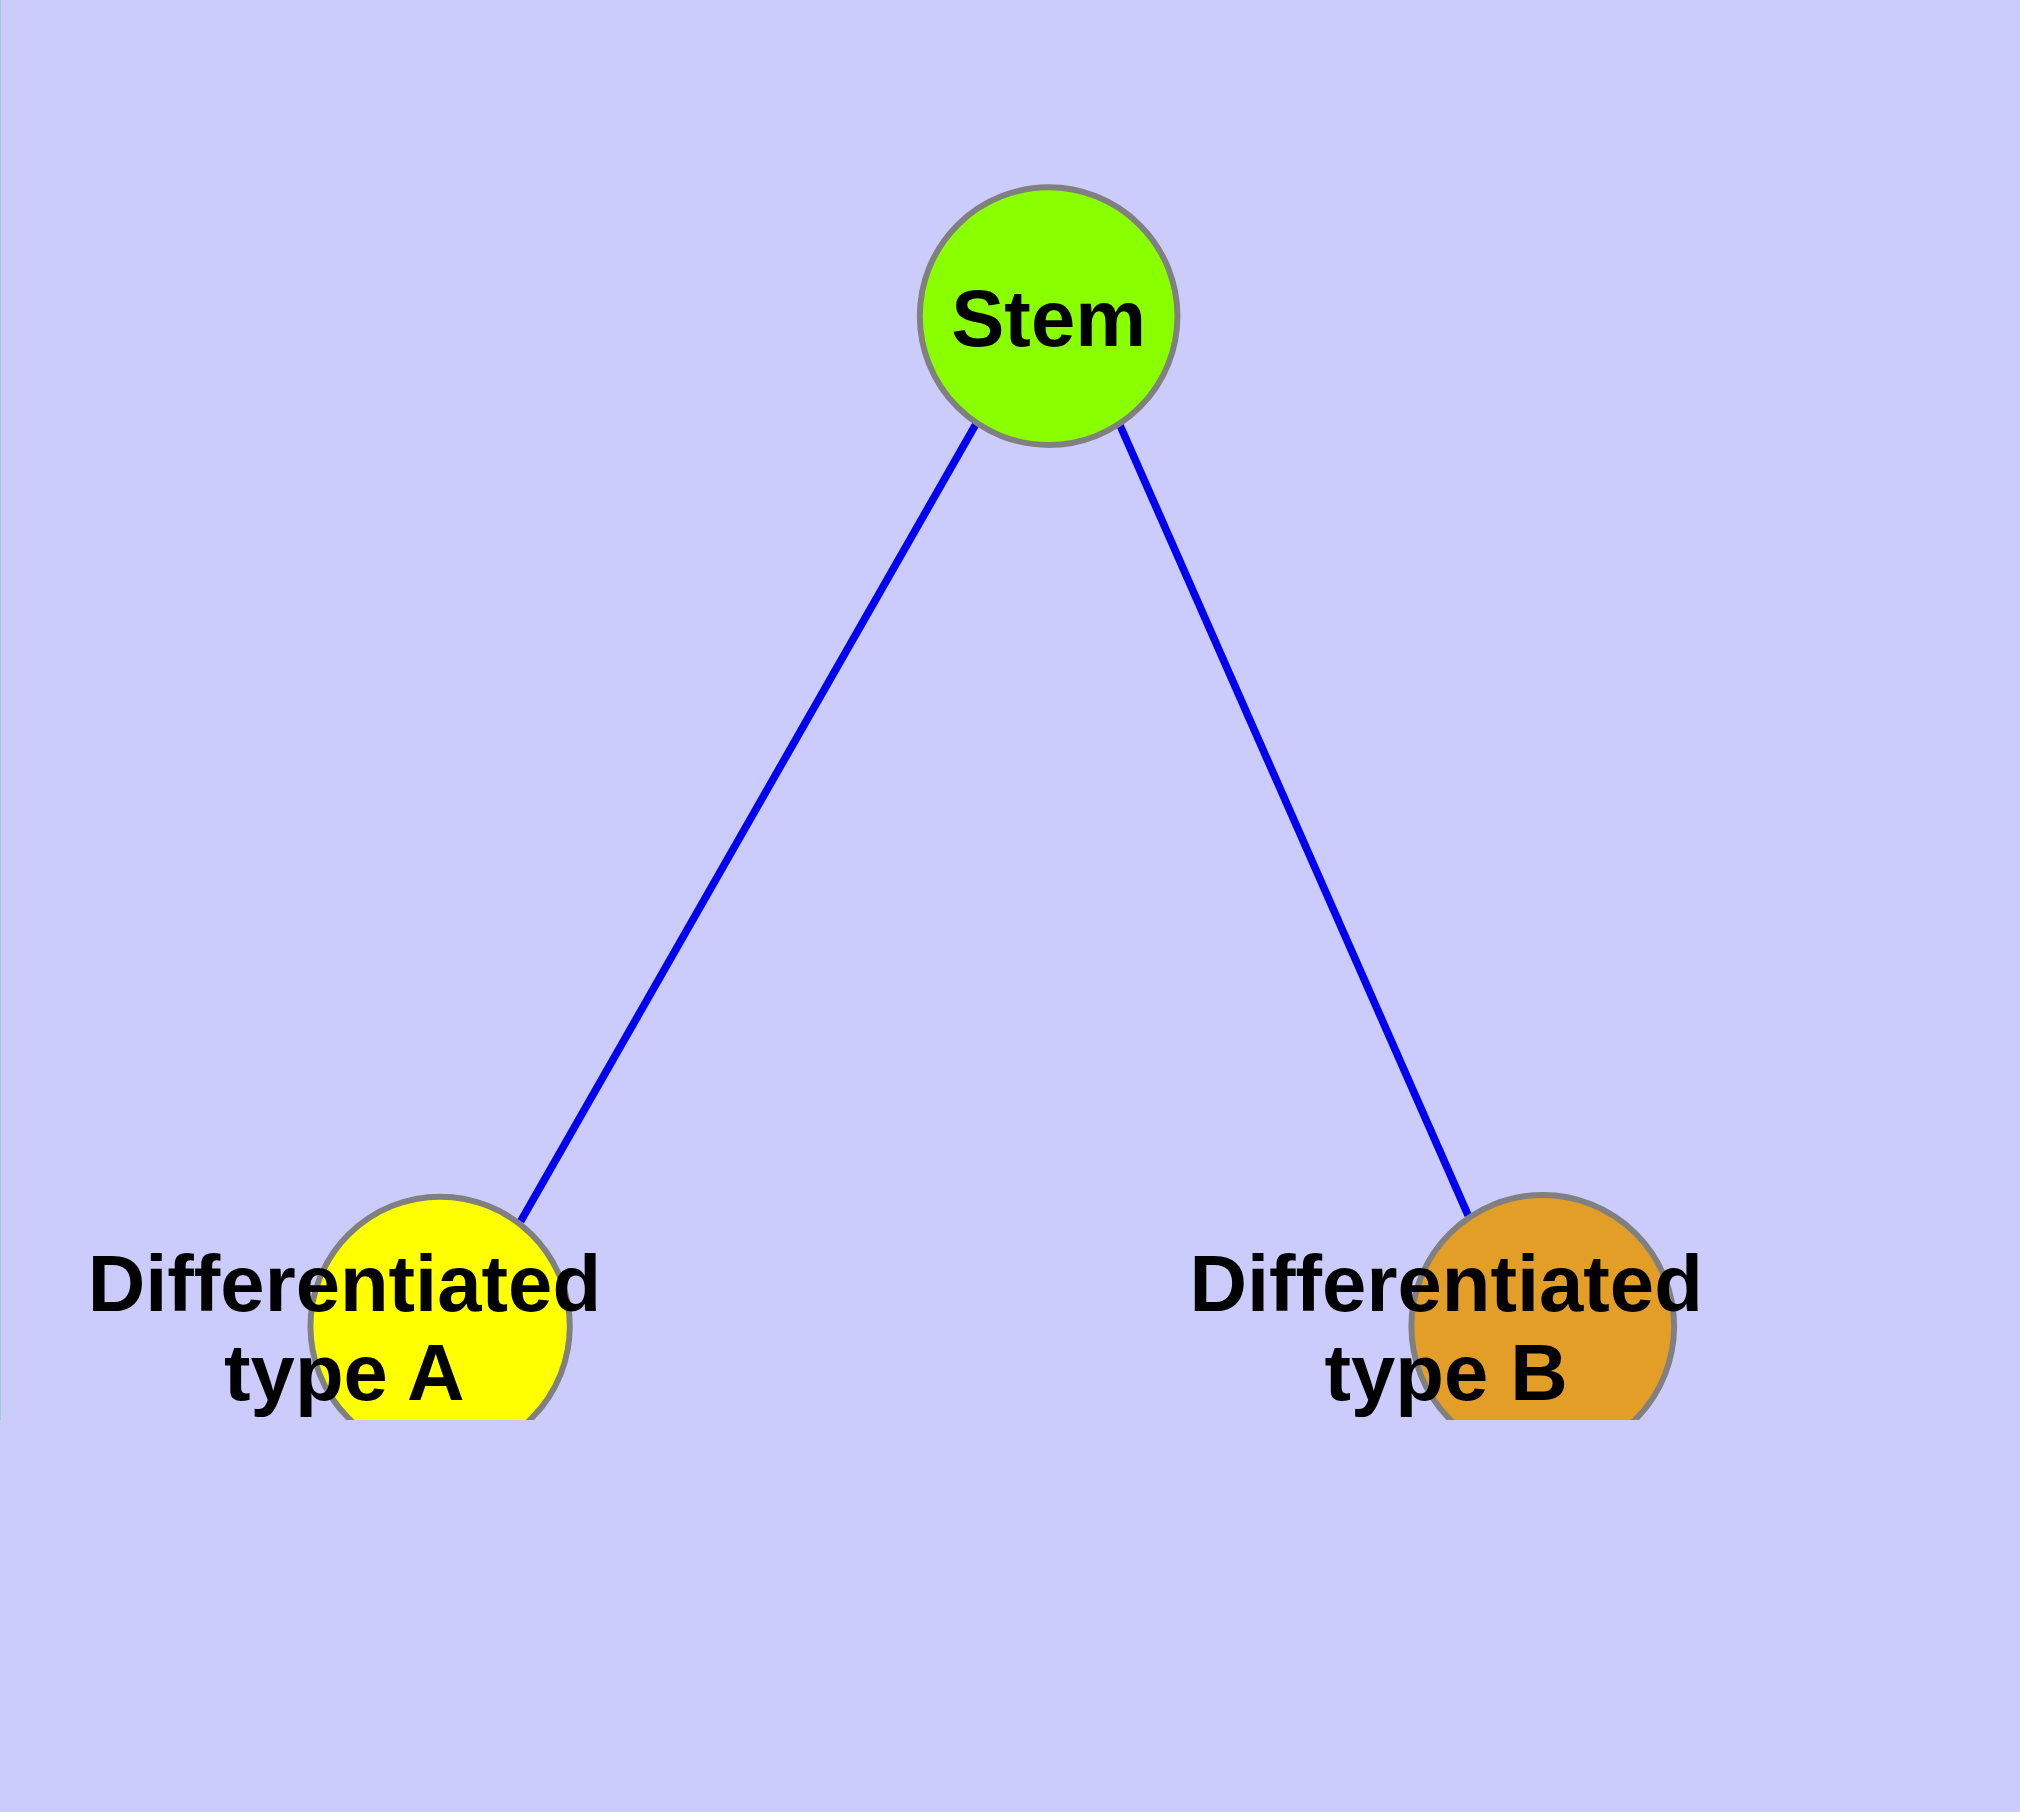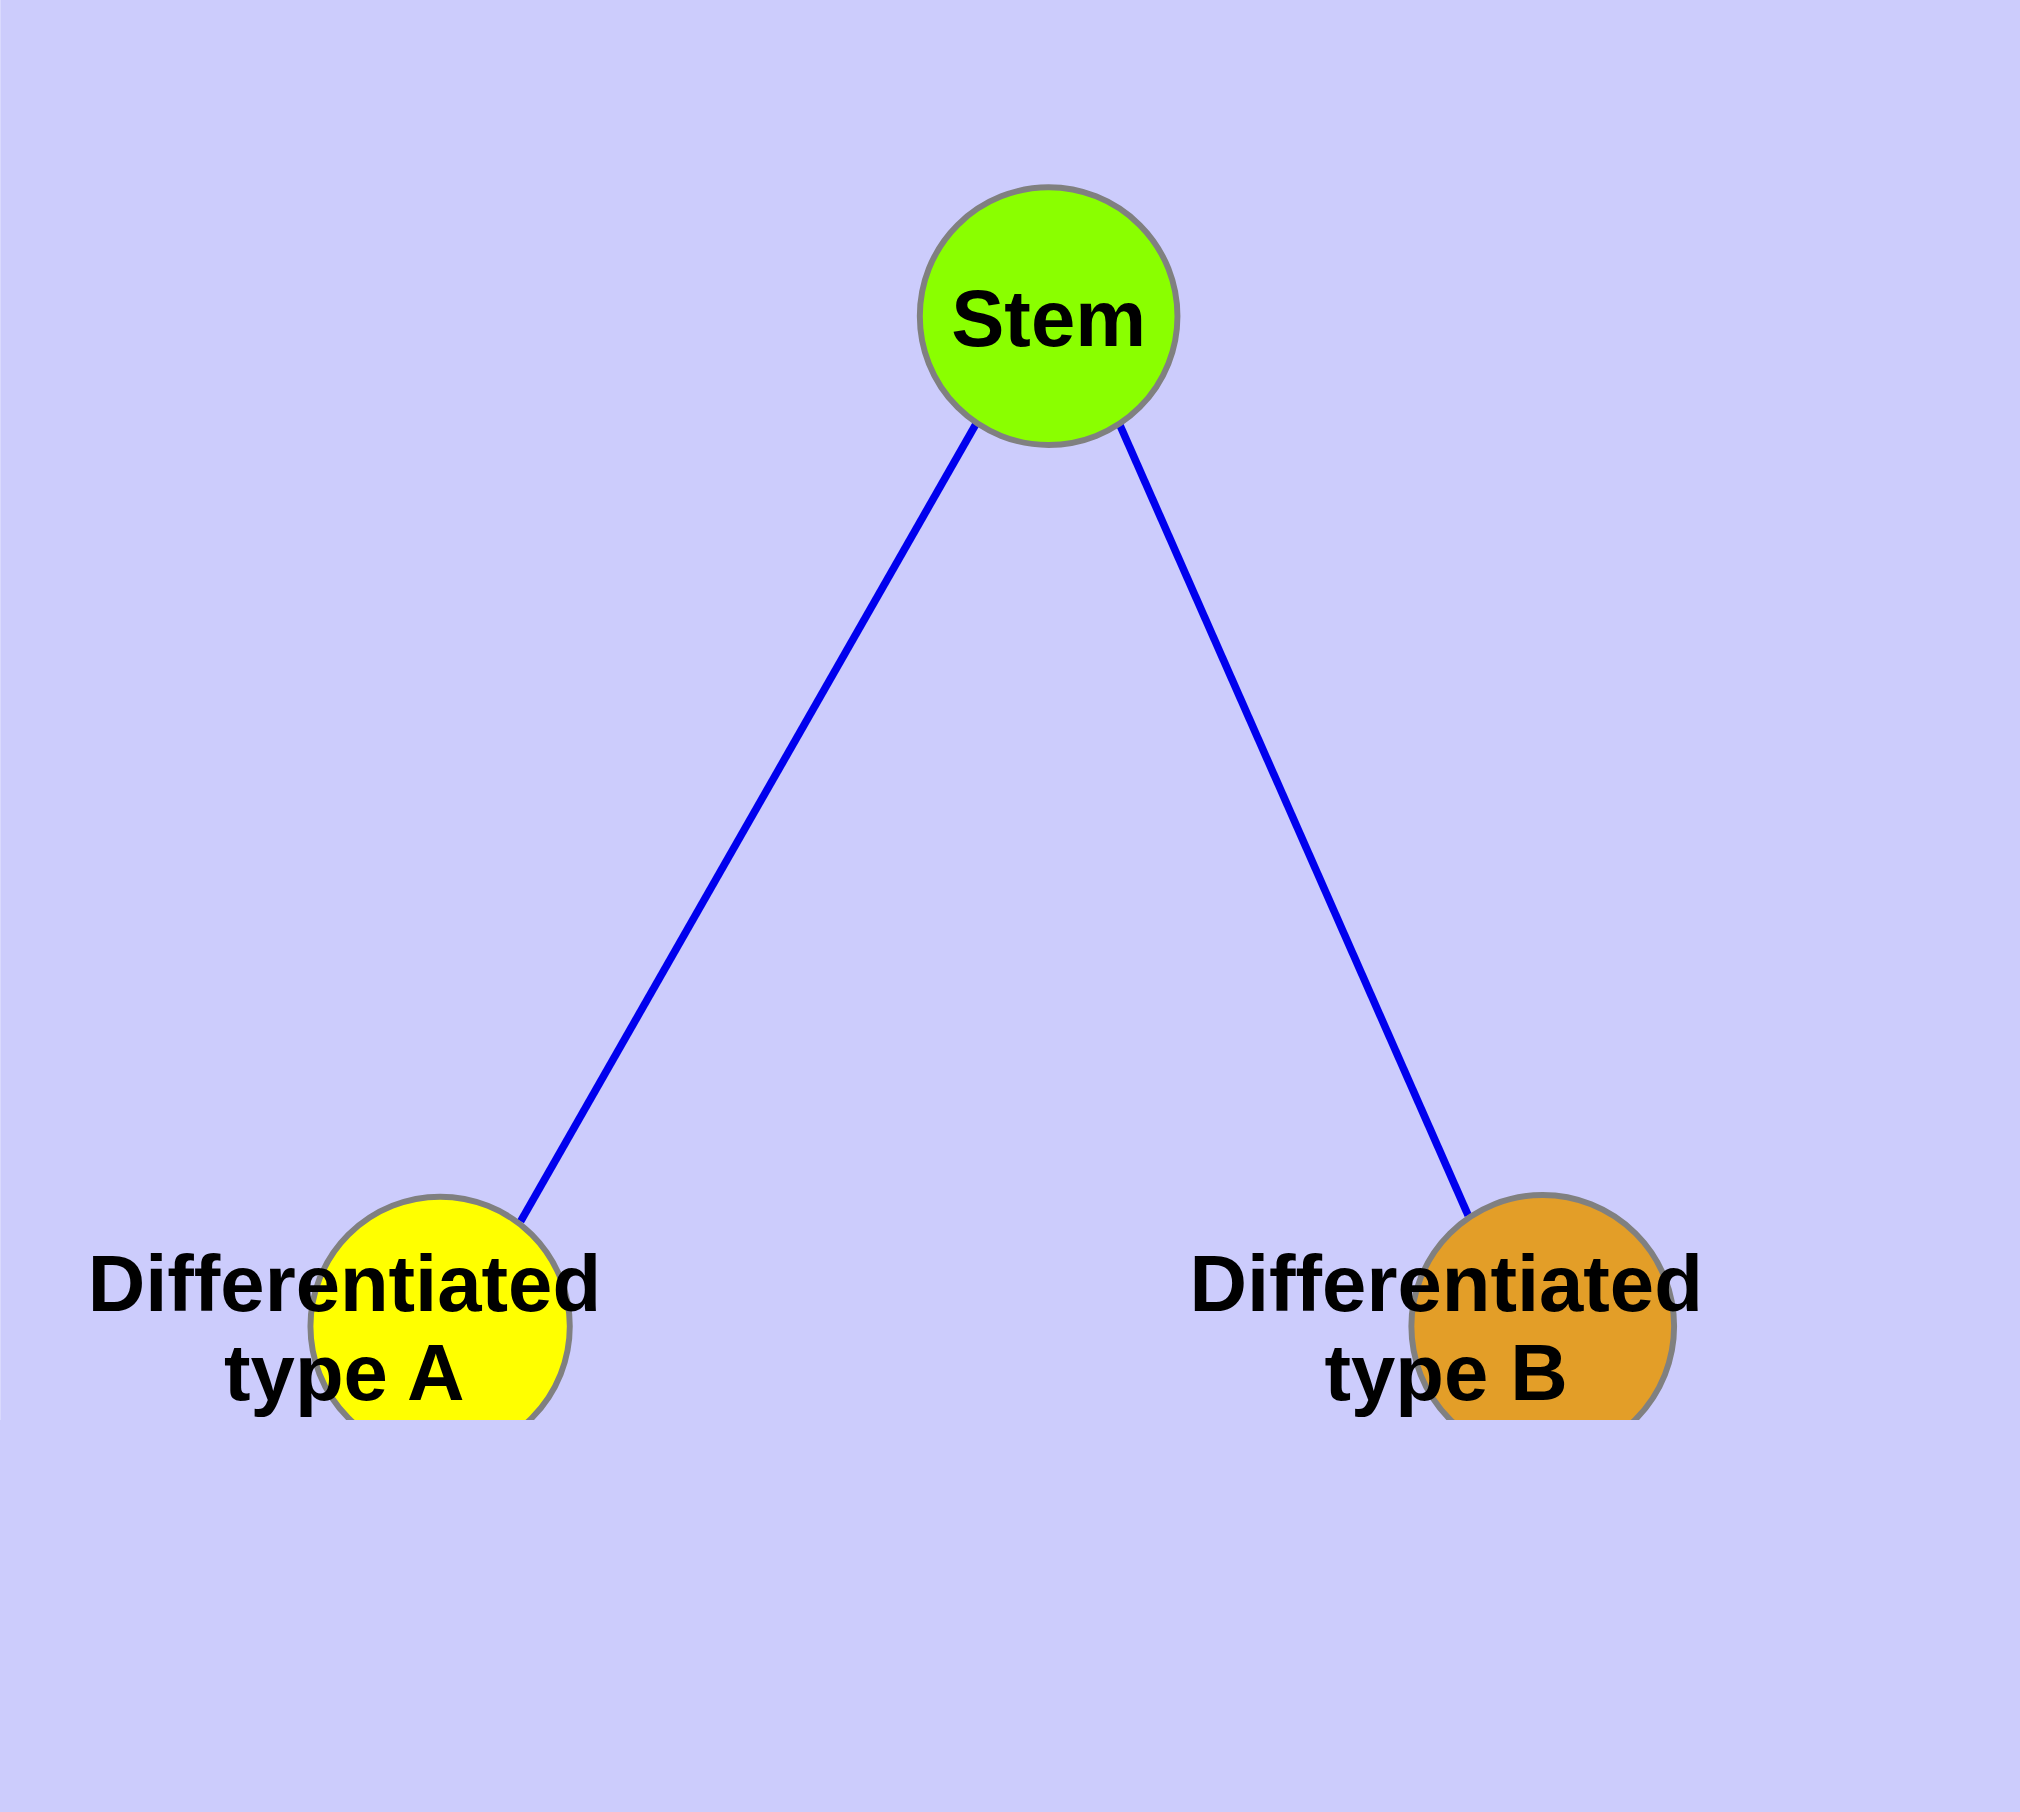--- a/index.html
+++ b/index.html
@@ -25,21 +25,21 @@
   .node-label {
     font-family: "Liberation Sans", sans-serif;
     font-weight: bold;
     fill: #000000;
     paint-order: normal;
   }
 </style>
 </head>
 <body>
 
-<div id="canvas" style="width: 2021px; height: 1420px; background: #ffffff; text-decoration: underline;">
+<div id="canvas" style="width: 2021px; height: 1420px; background: #22c55e; text-decoration: underline;">
   <svg id="graph-svg" viewBox="0 0 2384 2138">
     <rect x="0" y="0" width="2384" height="2138" fill="#ccccfc"></rect>
     <g id="edges-layer">
         <line x1="1152" y1="499" x2="614" y2="1441" stroke="#0000ee" stroke-width="9" stroke-linecap="butt"></line>
         <line x1="1320" y1="499" x2="1732" y2="1434" stroke="#0000ee" stroke-width="9" stroke-linecap="butt"></line>
       </g>
     <g id="nodes-layer">
         <circle cx="1237" cy="373" r="152" fill="#8aff00" stroke="#808080" stroke-width="7"></circle>
         <circle cx="519" cy="1565" r="153" fill="#ffff00" stroke="#808080" stroke-width="7"></circle>
         <circle cx="1820" cy="1565" r="155" fill="#e39e28" stroke="#808080" stroke-width="7"></circle>

